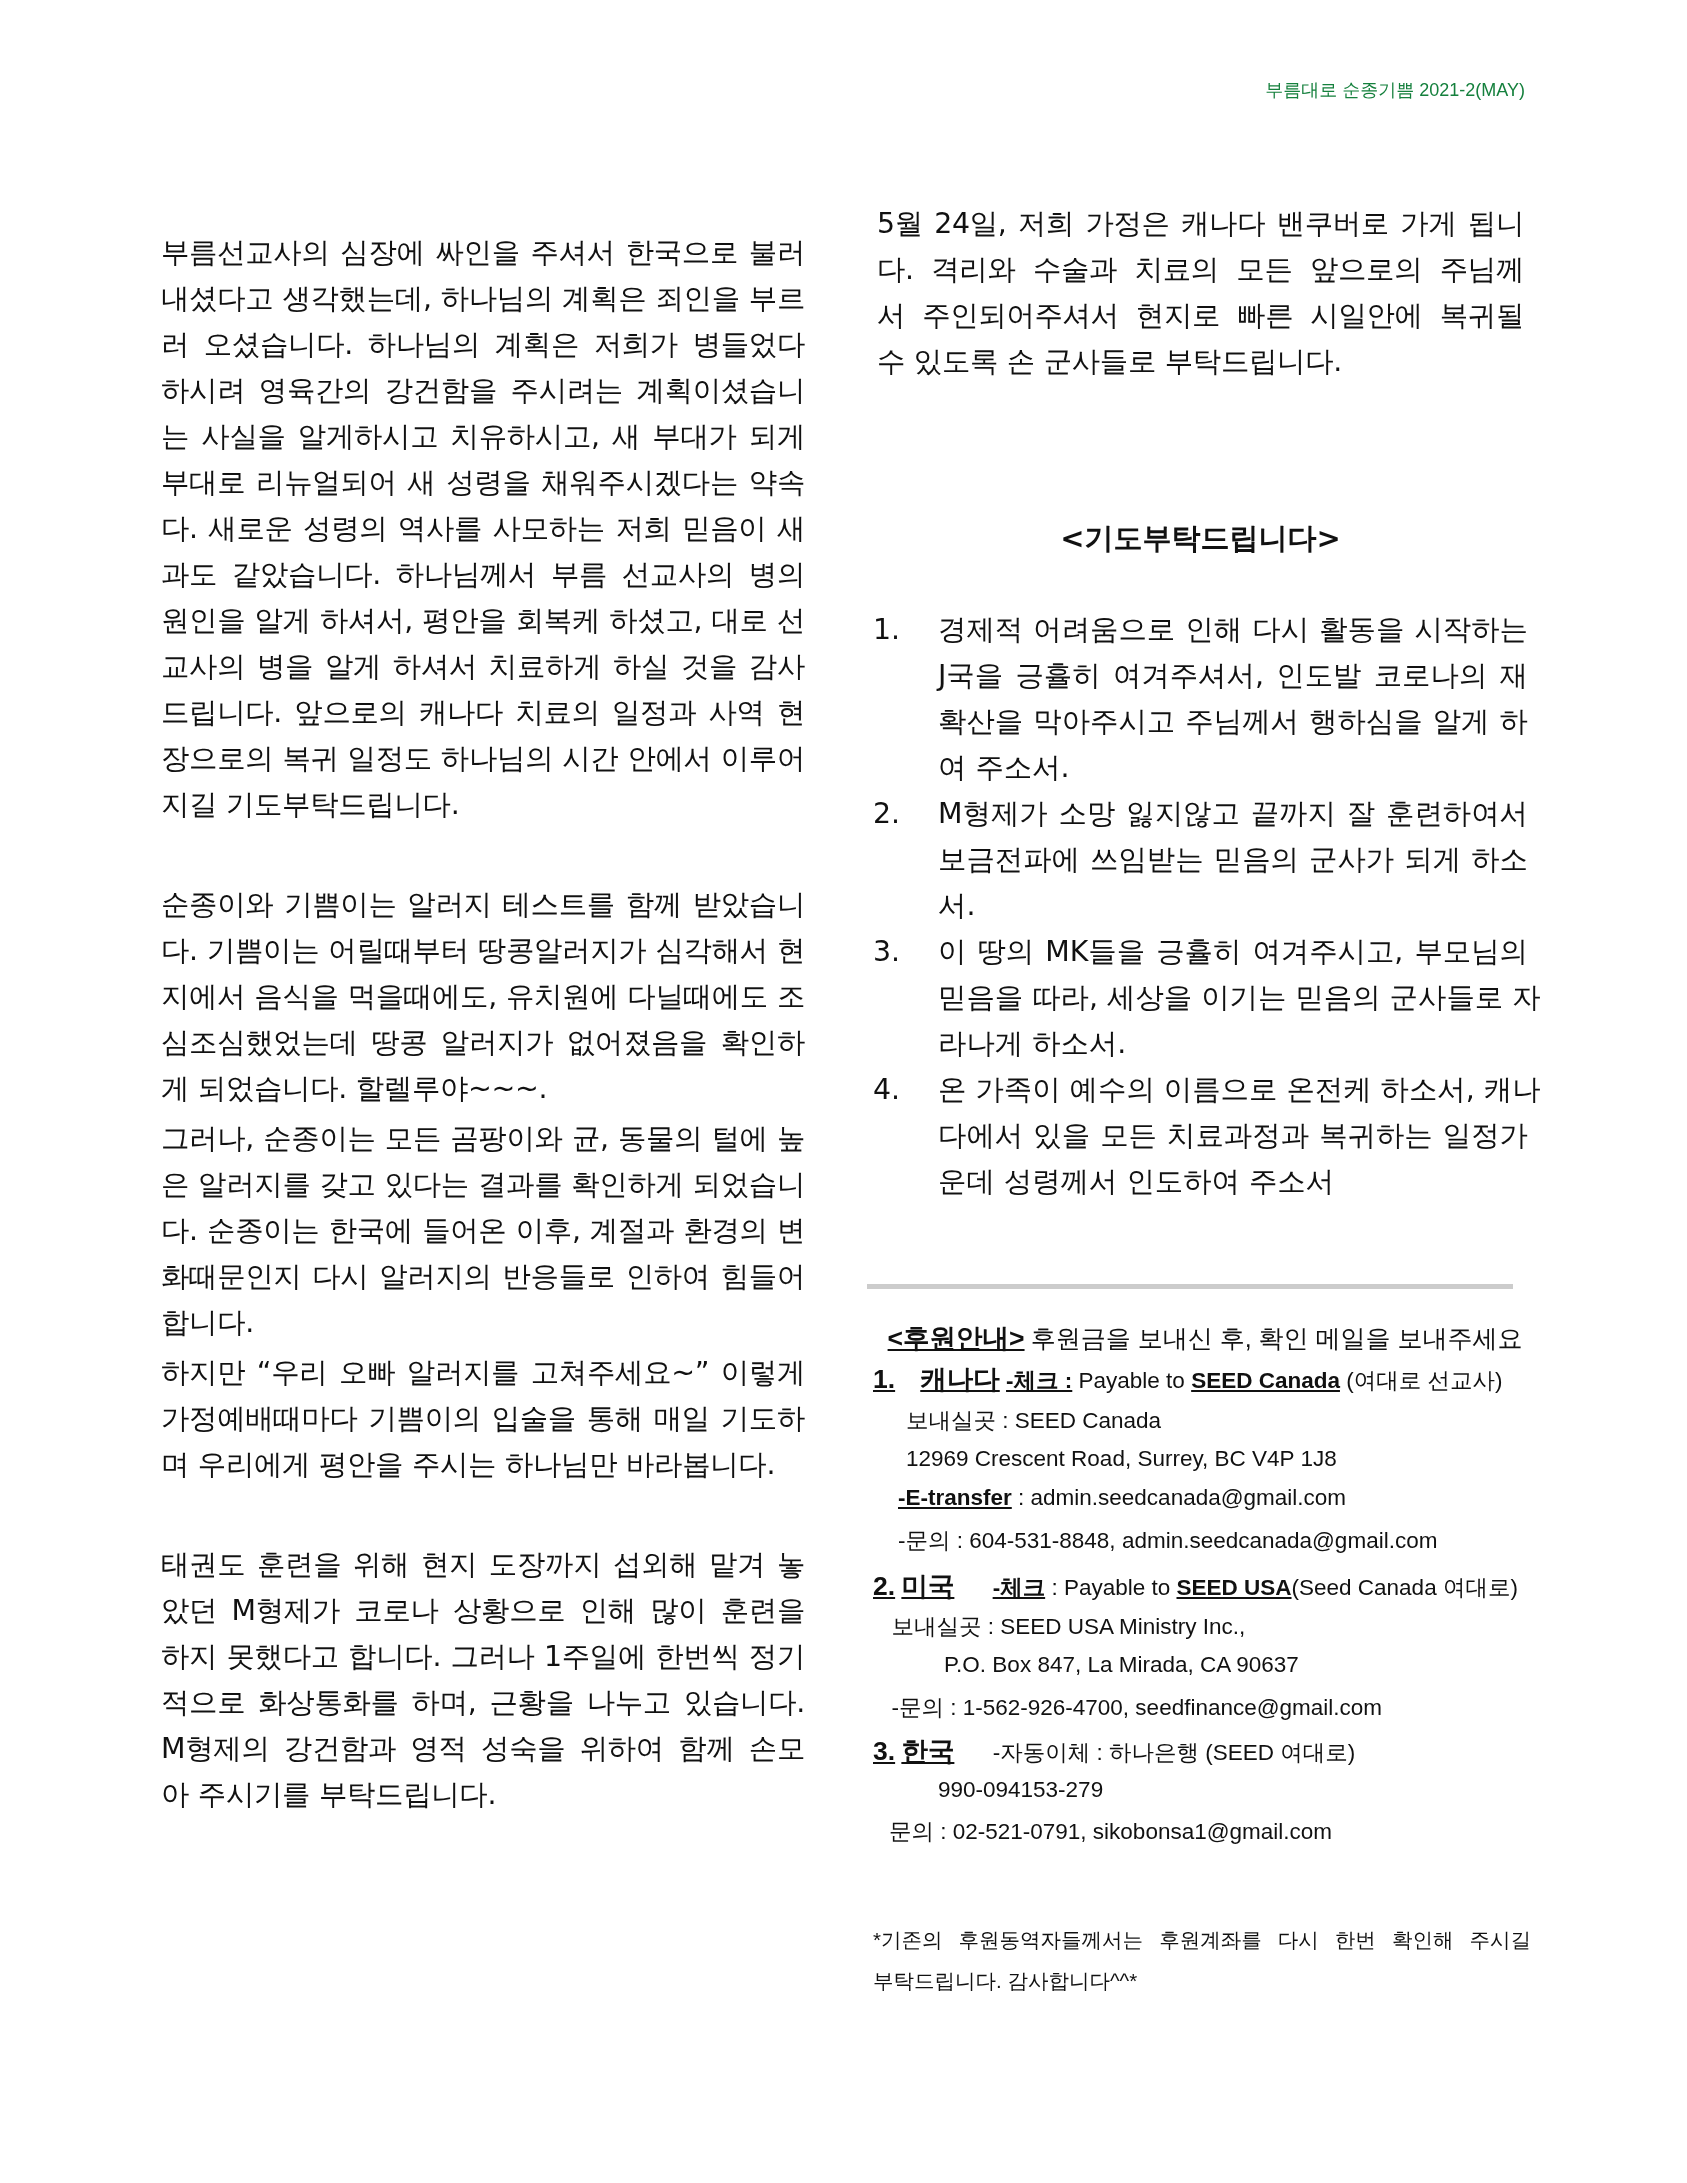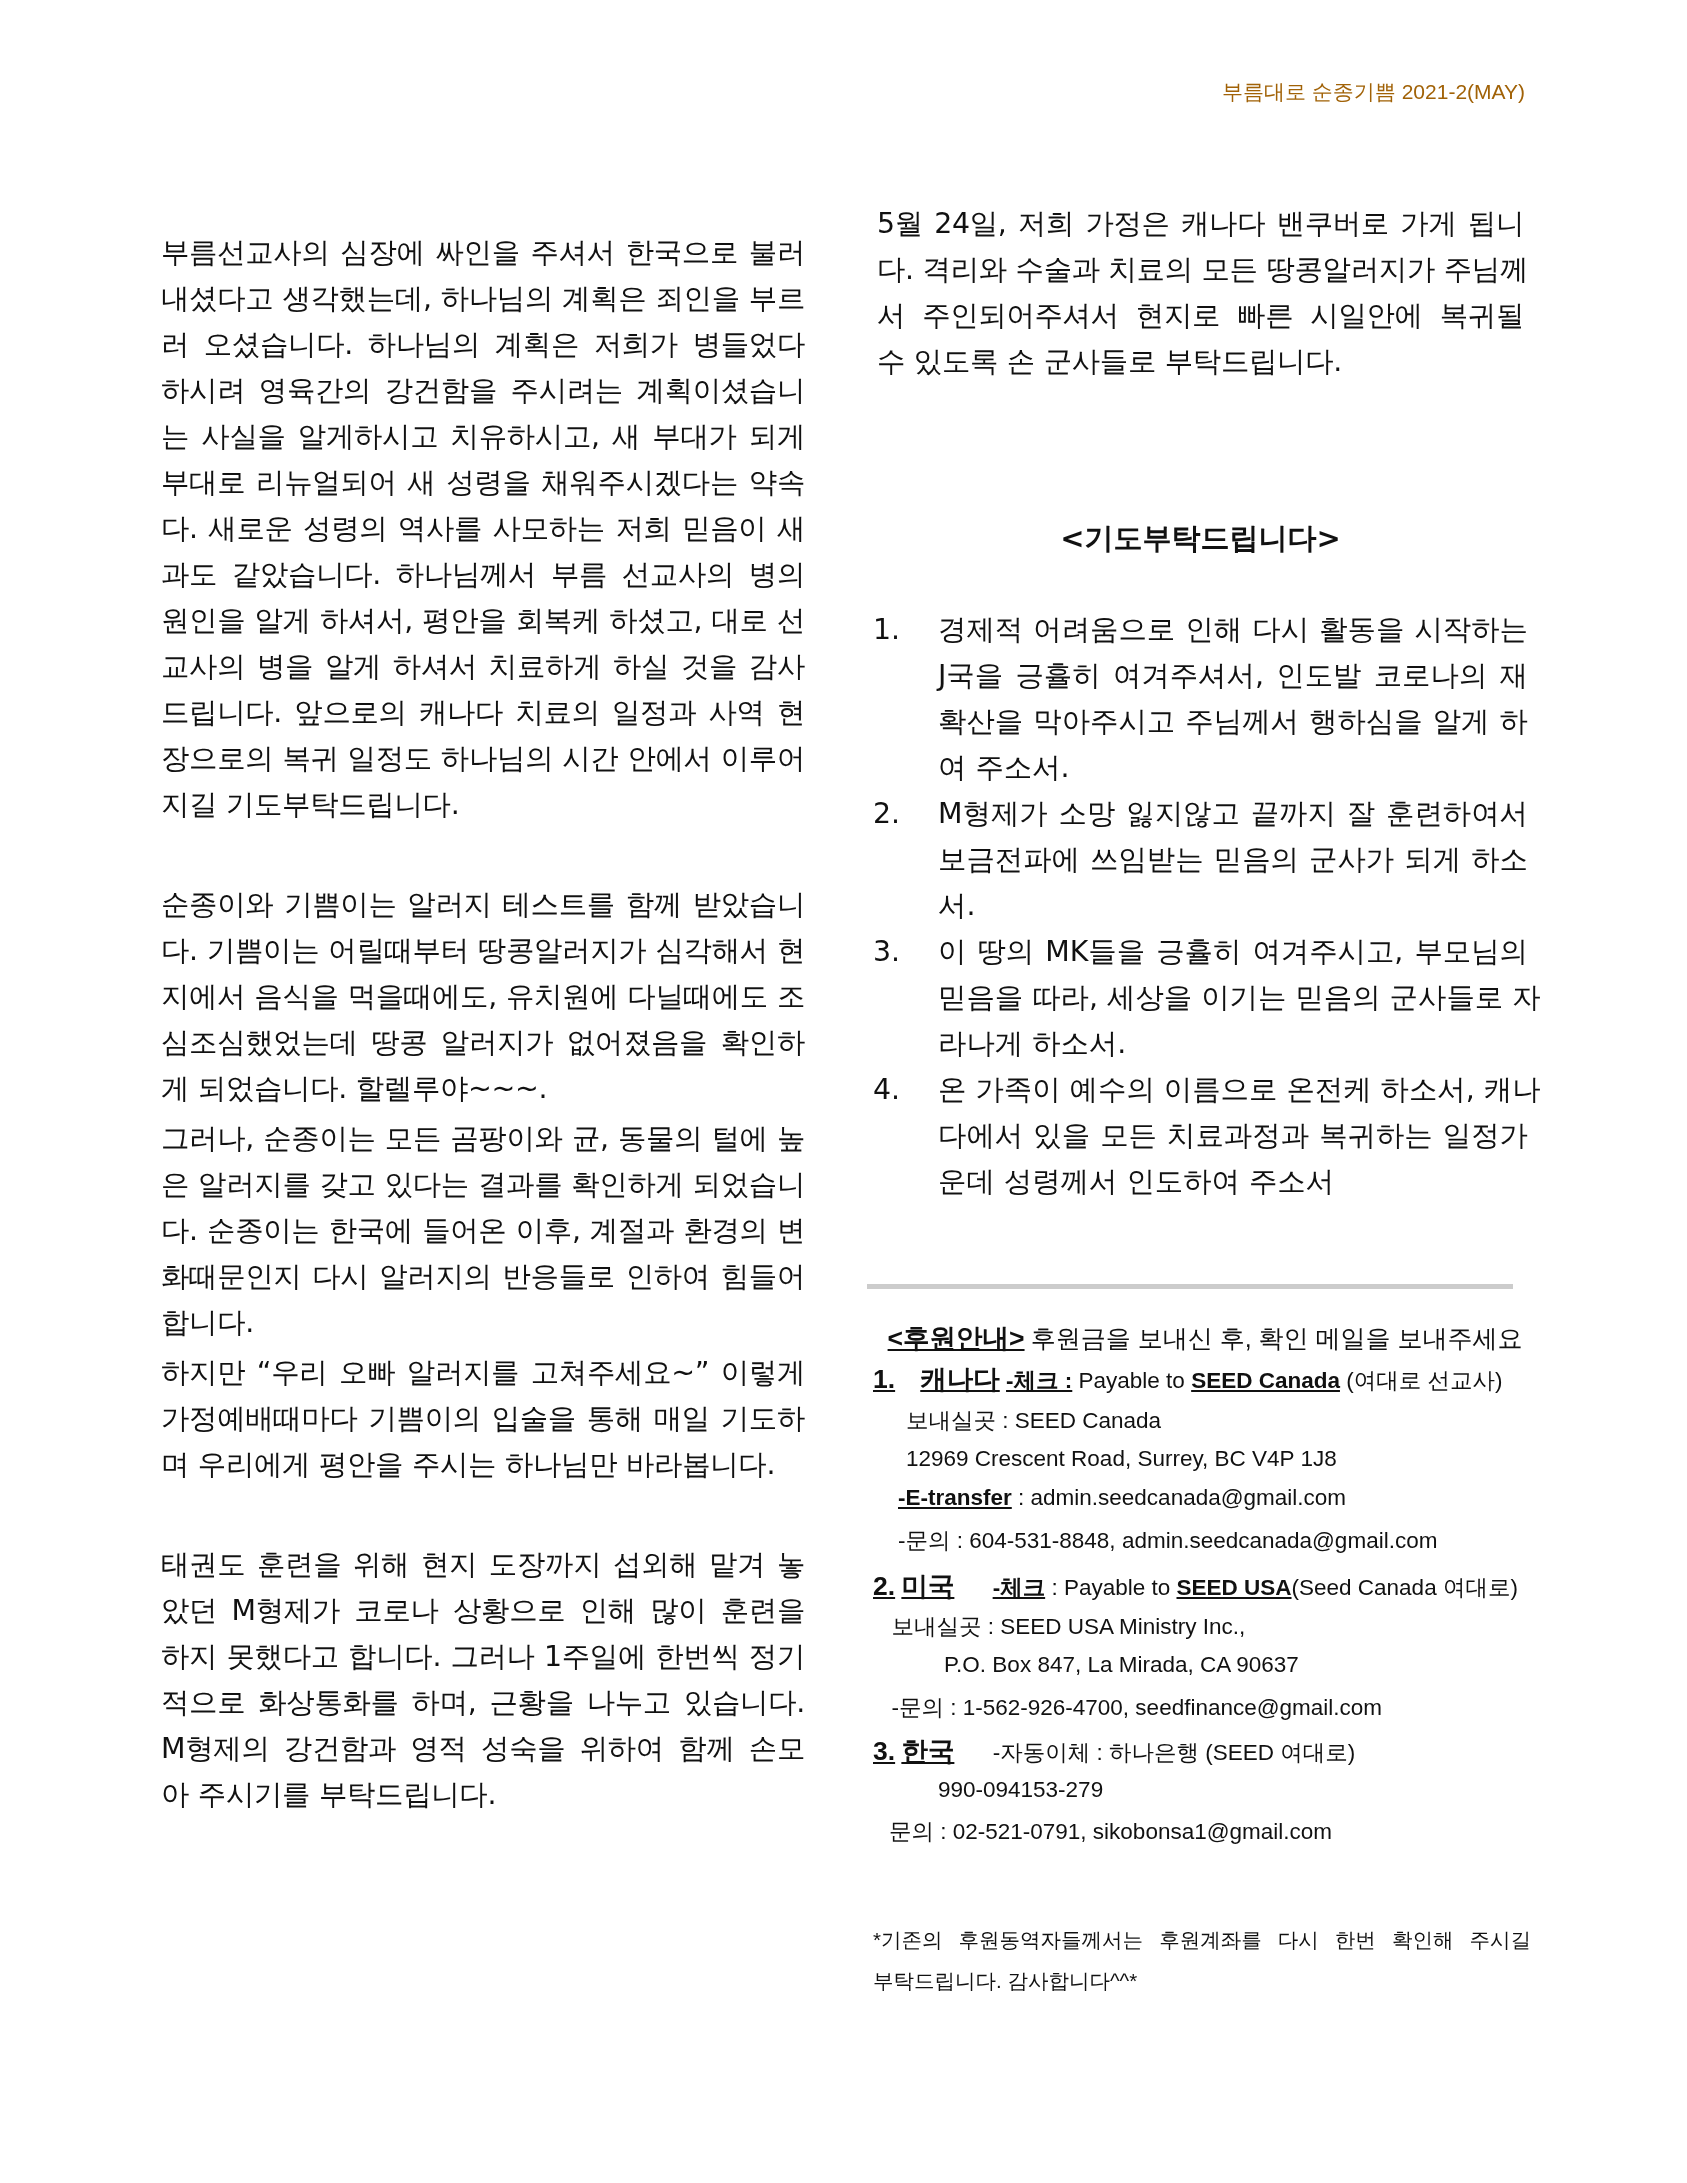--- a/index.html
+++ b/index.html
@@ -3,21 +3,21 @@
   <meta charset="utf-8">
   <style>
     html, body { margin: 0; padding: 0; background: #ffffff; }
     body {
       width: 1687px; height: 2183px; position: relative; overflow: hidden;
       color: #111111;
       font-family: "DejaVu Sans", "Liberation Sans", sans-serif;
     }
     .running-header {
       position: absolute; top: 78px; right: 162px;
-      font-size: 21px; letter-spacing: 0px; color: #a16207;
+      font-size: 18px; letter-spacing: 0px; color: #15803d;
       font-family: "Liberation Sans", "DejaVu Sans", sans-serif;
     }
     .col-left { position: absolute; left: 157px; top: 238px; width: 652px; }
     .col-right { position: absolute; left: 873px; top: 197px; width: 655px; }
 
     .epigraph {
       text-align: center; font-family: "DejaVu Serif", "Liberation Serif", serif;
       font-size: 26.5px; line-height: 42px; margin: 0 0 46px 0; color: #111;
     }
     .epigraph div { white-space: nowrap; }
@@ -112,21 +112,21 @@
     <span class="ln">하지 못했다고 합니다. 그러나 1주일에 한번씩 정기</span>
     <span class="ln">적으로 화상통화를 하며, 근황을 나누고 있습니다.</span>
     <span class="ln">M형제의 강건함과 영적 성숙을 위하여 함께 손모</span>
     <span class="ln last">아 주시기를 부탁드립니다.</span>
   </p>
 </div>
 
 <div class="col-right">
   <p class="para">
     <span class="ln">5월 24일, 저희 가정은 캐나다 밴쿠버로 가게 됩니</span>
-    <span class="ln">다. 격리와 수술과 치료의 모든 땅콩알러지가 주님께</span>
+    <span class="ln">다. 격리와 수술과 치료의 모든 앞으로의 주님께</span>
     <span class="ln">서 주인되어주셔서 현지로 빠른 시일안에 복귀될</span>
     <span class="ln last">수 있도록 손 군사들로 부탁드립니다.</span>
   </p>
   <div style="height:126px"></div>
 
   <div class="prayer-title">&lt;기도부탁드립니다&gt;</div>
   <div style="height:46px"></div>
 
   <ol class="prayer-list">
     <li class="prayer-item">

